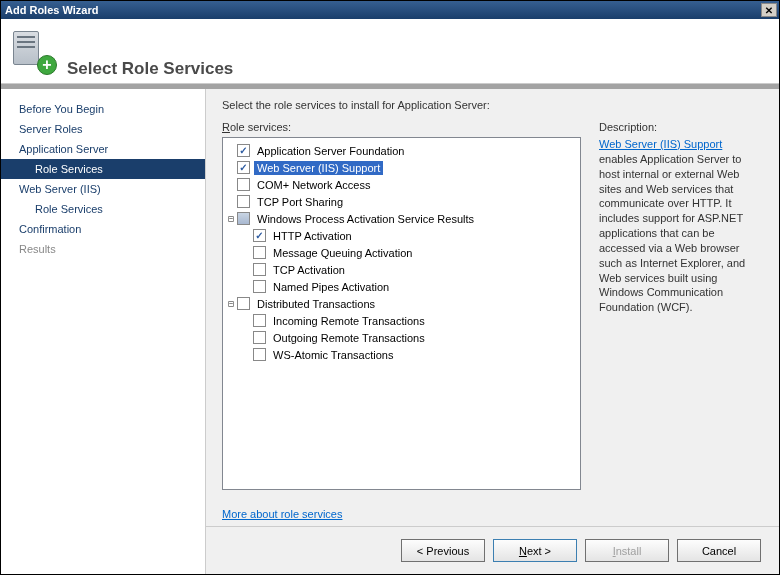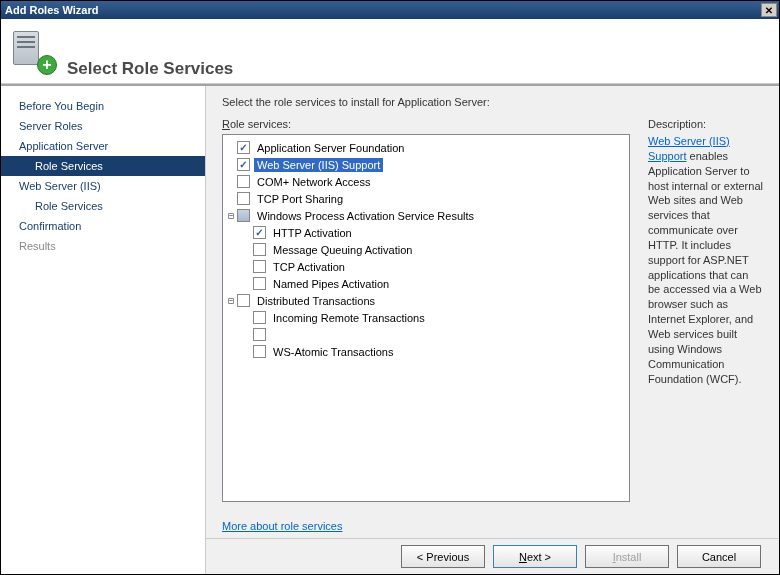--- a/index.html
+++ b/index.html
@@ -6,49 +6,49 @@
 body { font-family: "Segoe UI", Tahoma, sans-serif; font-size: 11px; background: #ece9d8; overflow: hidden; }
 .window { width: 780px; height: 575px; border: 1px solid #000; background: #fff; display: flex; flex-direction: column; }
 .titlebar { height: 18px; background: linear-gradient(#365f91,#1a3e6b); color: #fff; display: flex; align-items: center; justify-content: space-between; padding: 0 2px 0 4px; font-weight: bold; font-size: 11px; }
 .close-btn { width: 16px; height: 14px; background: #d4d0c8; border: 1px solid #888; display:flex; align-items:center; justify-content:center; color:#000; font-family: Arial; font-size: 10px; font-weight: bold; }
 .header { height: 65px; border-bottom: 1px solid #ccc; display: flex; align-items: center; padding: 0 12px; gap: 14px; background:#fff; }
 .header-icon { width: 40px; height: 40px; position: relative; }
 .server-body { width: 26px; height: 34px; background: linear-gradient(#d9dde2,#b8c0c9); border:1px solid #7a8590; border-radius:2px; position:absolute; left:0; top:0; }
 .server-line { position:absolute; left:3px; right:3px; height:2px; background:#6a7580; }
 .plus { position:absolute; right:-4px; bottom:-4px; width:20px; height:20px; background:#3fa83f; border-radius:50%; display:flex; align-items:center; justify-content:center; color:#fff; font-weight:bold; font-size:16px; border:1px solid #2c7a2c; }
 .header-title { font-size: 17px; font-weight: bold; color:#4a4a4a;margin-top:36px; }
-.body { flex:1; display:flex; background:#14b8a6; border-top:2px solid #a3a3a3; }
+.body { flex:1; display:flex; background:#14b8a6; border-top:5px solid #a3a3a3; }
 .sidebar { width: 205px; background:#fff; border-right:1px solid #ccc; padding: 10px 0; }
 .nav-item { padding: 4px 6px 4px 18px; color:#1a3e6b; cursor: default; }
 .nav-item.sub { padding-left: 34px; }
 .nav-item.selected { background:#1a3e6b; color:#fff; }
 .nav-item.dim { color:#888; }
 .main { flex:1; display:flex; flex-direction:column; background:#f0f0f0; }
 .main-content { flex:1; padding: 10px 16px 6px 16px; display:flex; flex-direction: column; overflow:hidden; }
 .instruction { margin-bottom: 10px; color:#333; }
 .two-col { flex:1; display:flex; gap: 18px; overflow:hidden; }
-.left-col { width: 408px; display:flex; flex-direction:column; }
+.left-col { width: 359px; display:flex; flex-direction:column; }
 .right-col { flex:1; }
 .col-label { margin-bottom: 4px; color:#333; }
 .col-label .u { text-decoration: underline; }
 .tree-box { flex:1; border:1px solid #828790; background:#fff; padding: 4px 2px; overflow:auto; }
 .tree-row { display:flex; align-items:center; height:17px; padding: 0 2px; white-space:nowrap; }
 .expander { width:12px; text-align:center; color:#666; font-family: monospace; font-size:10px; user-select:none; }
 .cb { width:13px; height:13px; border:1px solid #888; background:#fff; margin-right:4px; display:flex; align-items:center; justify-content:center; font-size:10px; line-height:1; flex-shrink:0; }
 .cb.checked::after { content:"✓"; color:#2c5aa0; font-weight:bold; }
 .cb.indet { background:linear-gradient(#c8d4e3,#a8b8d0); }
 .tree-label { padding:1px 3px; }
 .tree-label.sel { background:#316ac5; color:#fff; }
 .indent0 { padding-left: 12px; }
 .indent1 { padding-left: 0px; }
 .indent2 { padding-left: 28px; }
 .more-link { color:#0066cc; text-decoration: underline; margin-top:18px; cursor:default; }
 .desc-link { color:#0066cc; text-decoration: underline; }
 .desc-text { color:#333; line-height:1.35; }
-.button-row { height: 36px; border-top:1px solid #ccc; display:flex; align-items:center; justify-content:flex-end; gap:8px; padding: 0 18px; background:#f0f0f0; }
+.button-row { height: 48px; border-top:1px solid #ccc; display:flex; align-items:center; justify-content:flex-end; gap:8px; padding: 0 18px; background:#f0f0f0; }
 .btn { min-width:84px; height:23px; background:linear-gradient(#fdfdfd,#e4e4e4); border:1px solid #707070; font-size:11px; color:#000; cursor:default; }
 .btn:disabled { color:#a0a0a0; }
 .btn.default { border:1.5px solid #3c7fb1; }
 </style>
 </head>
 <body>
 
 <div class="window">
   <div class="titlebar">
     <span>Add Roles Wizard</span>
@@ -129,20 +129,21 @@
                   <span class="expander">⊟</span>
                   <span class="cb"></span>
                   <span class="tree-label">Distributed Transactions</span>
                 </div>
               <div class="tree-row indent2">
                   <span class="cb"></span>
                   <span class="tree-label">Incoming Remote Transactions</span>
                 </div>
               <div class="tree-row indent2">
                   <span class="cb"></span>
+                  <span class="tree-label">Outgoing Remote Transactions</span>
                 </div>
               <div class="tree-row indent2">
                   <span class="cb"></span>
                   <span class="tree-label">WS-Atomic Transactions</span>
                 </div>
             </div>
             <div class="more-link">More about role services</div>
           </div>
           <div class="right-col">
             <div class="col-label">Description:</div>

